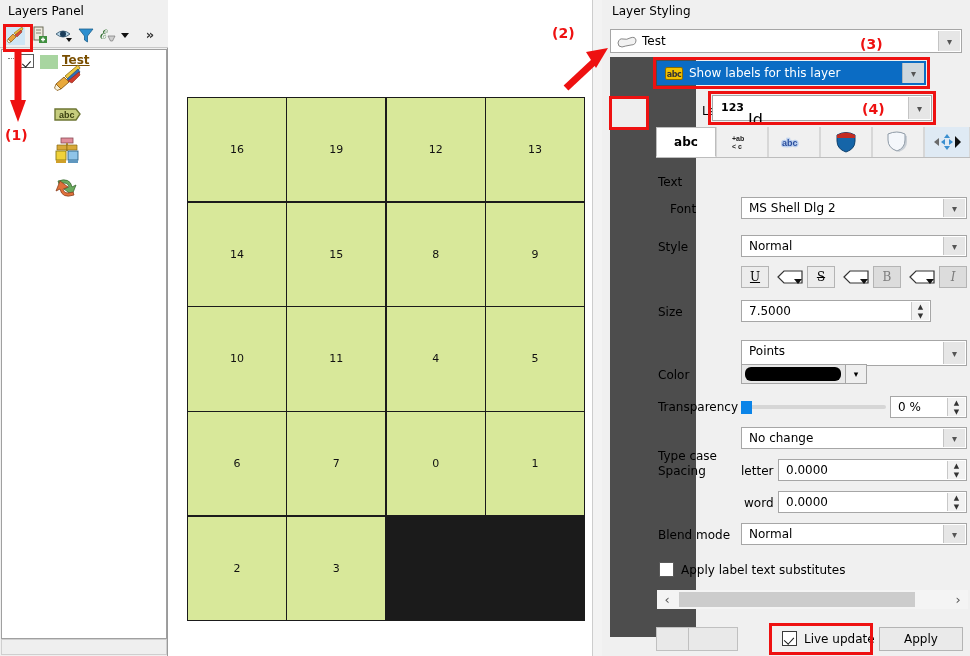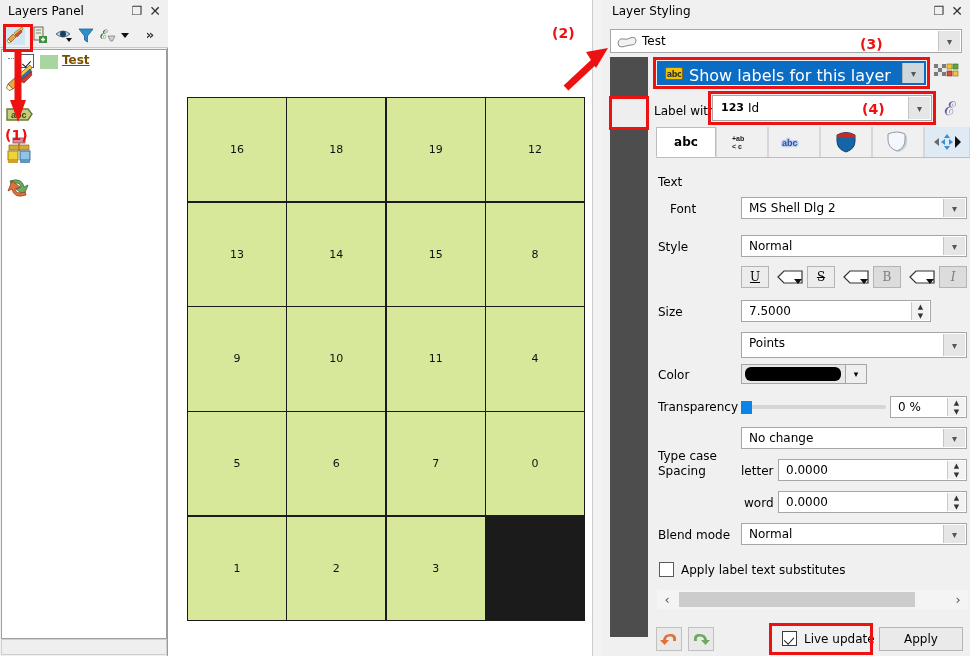--- a/index.html
+++ b/index.html
@@ -5,21 +5,21 @@
   html,body{margin:0;padding:0;}
   body{
     width:970px;height:656px;
     background:#ffffff;
     font-family:"DejaVu Sans","Liberation Sans",sans-serif;
     font-size:12px;
     color:#000;
     overflow:hidden;
     position:relative;
   }
-  .abs{position:absolute;}
+  .abs{position:absolute;padding-left:48px;}
 
   
   #layers-panel{
     left:0;top:0;width:168px;height:656px;
     background:#f0f0f0;
     border-right:1px solid #9a9a9a;
     box-sizing:border-box;
   }
   #layers-title-bar{
     left:0;top:0;width:168px;height:22px;
@@ -139,33 +139,33 @@
     left:657px;top:61px;width:269px;height:24px;
     background:#0b6cc4;border:1px solid #0b6cc4;box-sizing:border-box;
   }
   #labels-combo .combo-arrow{background:#cfd7dd;border-left:1px solid #a9b4bd;}
   #labels-combo-icon{
     position:absolute;left:7px;top:5px;width:18px;height:13px;
     background:#f2c200;border:1px solid #8a6d00;border-radius:2px;
     font-size:8px;font-weight:bold;color:#333;text-align:center;line-height:13px;
     letter-spacing:-0.5px;box-sizing:border-box;
   }
-  #labels-combo-text{position:absolute;left:31px;top:4px;color:#fff;font-size:16px;}
+  #labels-combo-text{position:absolute;left:31px;top:4px;color:#fff;font-size:12px;}
 
   #checker-btn{
     left:932px;top:61px;width:30px;height:24px;
   }
 
   #label-with-text{left:654px;top:104px;font-size:12px;}
   #field-combo{
     left:712px;top:95px;width:220px;height:26px;
     background:#fff;border:1px solid #a6a6a6;box-sizing:border-box;
   }
   #field-combo-num{position:absolute;left:8px;top:5px;font-size:11px;font-weight:bold;}
-  #field-combo-text{position:absolute;left:35px;top:5px;font-size:12px;}
+  #field-combo-text{position:absolute;left:35px;top:14px;font-size:16px;}
   #epsilon-btn{
     left:936px;top:94px;width:28px;height:28px;
     font-size:19px;color:#6b5aa0;text-align:center;line-height:28px;
     font-family:"DejaVu Serif","Liberation Serif",serif;
   }
 
   
   #tab-row{
     left:656px;top:127px;width:314px;height:31px;
     border-bottom:1px solid #bdbdbd;box-sizing:border-box;
@@ -347,21 +347,20 @@
     <div id="layer-checkbox"></div>
     <div id="layer-swatch"></div>
     <div id="layer-name">Test</div>
   </div>
 </div>
 <div class="abs" id="layers-hscroll"></div>
 
 <div class="abs" id="map-canvas">
   <div id="map-grid">
     <div class="cell">16</div>
-    <div class="cell">18</div>
     <div class="cell">19</div>
     <div class="cell">12</div>
     <div class="cell">13</div>
     <div class="cell">14</div>
     <div class="cell">15</div>
     <div class="cell">8</div>
     <div class="cell">9</div>
     <div class="cell">10</div>
     <div class="cell">11</div>
     <div class="cell">4</div>
@@ -556,21 +555,21 @@
 
 <span class="form-label" style="left:658px;top:305px;">Size</span>
 <div class="field" style="left:741px;top:300px;width:190px;height:22px;">
   <span class="val">7.5000</span>
   <span class="spin">
     <span class="up">▲</span>
     <span class="dn">▼</span>
   </span>
 </div>
 
-<div class="field" style="left:741px;top:332px;width:226px;height:26px;">
+<div class="field" style="left:741px;top:340px;width:226px;height:26px;">
   <span class="val">Points</span>
   <span class="combo-arrow">▾</span>
 </div>
 
 <span class="form-label" style="left:658px;top:368px;">Color</span>
 <div class="abs" id="color-field">
   <div id="color-swatch"></div>
   <div id="color-dropdown">▾</div>
 </div>
 

